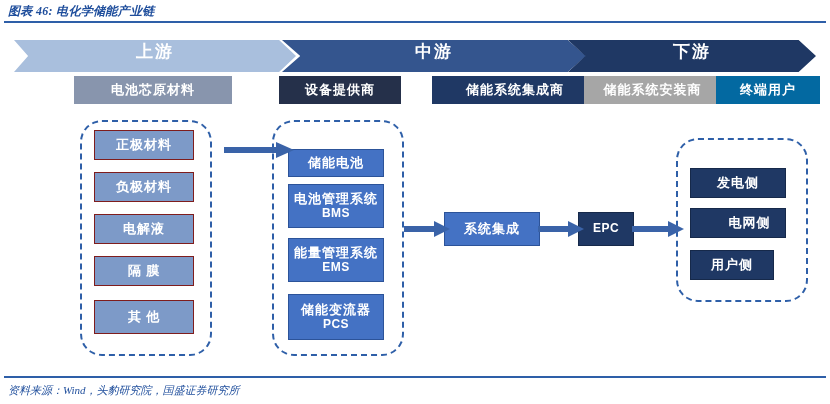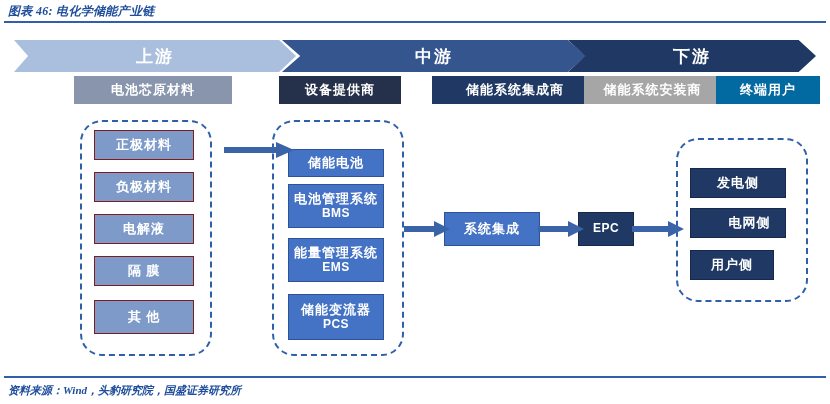--- a/index.html
+++ b/index.html
@@ -47,33 +47,33 @@
     position: absolute;
     left: 4px; top: 376px;
     width: 822px; height: 2px;
     background: #2E5FA8;
   }
   #footer-note {
     position: absolute;
     left: 8px; top: 383px;
     font-family: "Liberation Serif", "DejaVu Serif", serif;
     font-style: italic;
-    font-weight: bold;
+    font-weight: normal;
     font-size: 11px;
     color: #1F4E9C;
     white-space: nowrap;
   }
 
   
   .chevron {
     position: absolute;
     top: 40px;
     height: 32px;
     display: flex;
-    align-items: center;
+    align-items: flex-start;
     justify-content: center;
     color: #ffffff;
     font-family: "Liberation Serif", "DejaVu Serif", serif;
     font-weight: bold;
     font-size: 17px;
     letter-spacing: 2px;
   }
   #chev-up {
     left: 14px; width: 282px;
     background: #A9BFDD;

